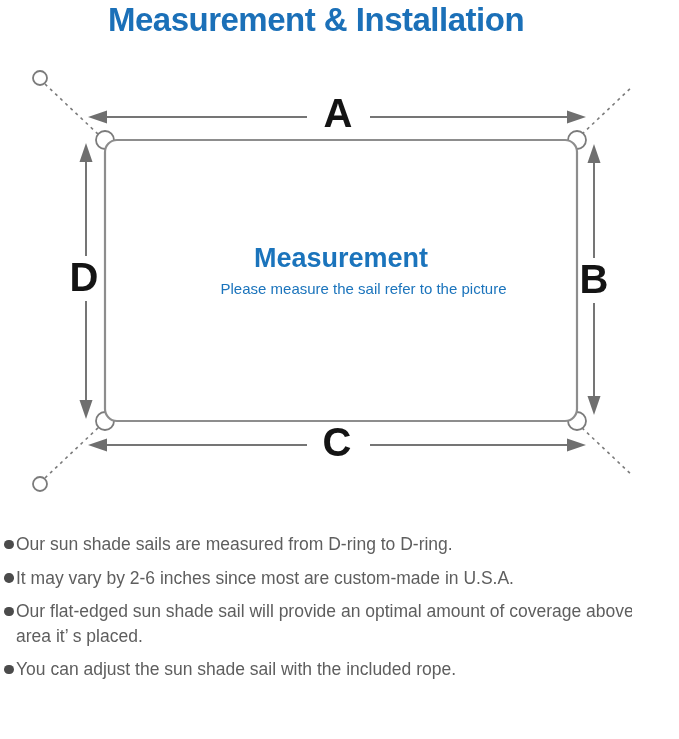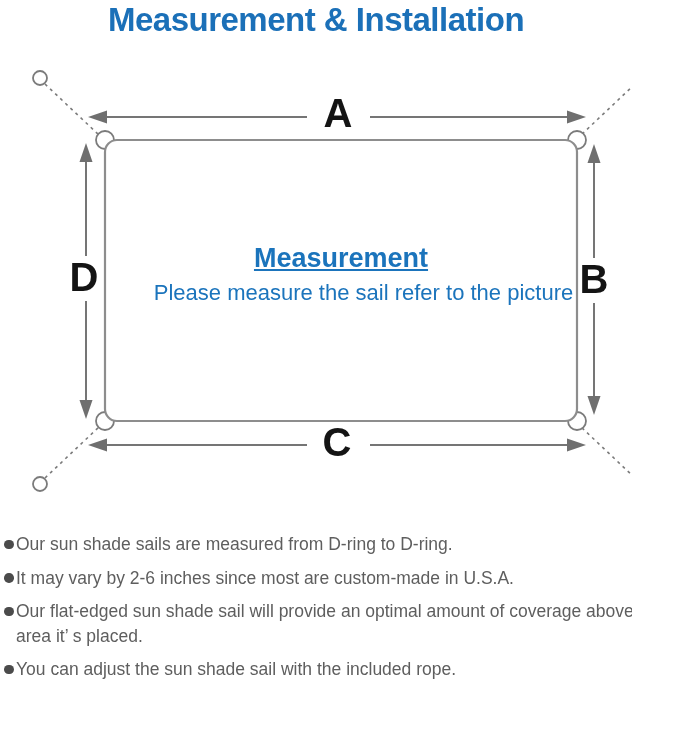--- a/index.html
+++ b/index.html
@@ -42,25 +42,24 @@
     position: absolute;
     left: 341px; top: 243px;
     transform: translateX(-50%);
     text-align: center;
     white-space: nowrap;
     color: #1b74bc;
   }
   .center-text .big {
     font-size: 27px;
     font-weight: bold;
-    text-decoration: underline;
   }
   .center-text .small {
     margin-top: 6px;
-    font-size: 22px;
+    font-size: 15px;
     margin-left: 45px;
   }
   .notes {
     position: absolute;
     left: 0; top: 532px;
     width: 679px;
     list-style: none;
   }
   .notes li {
     position: relative;

